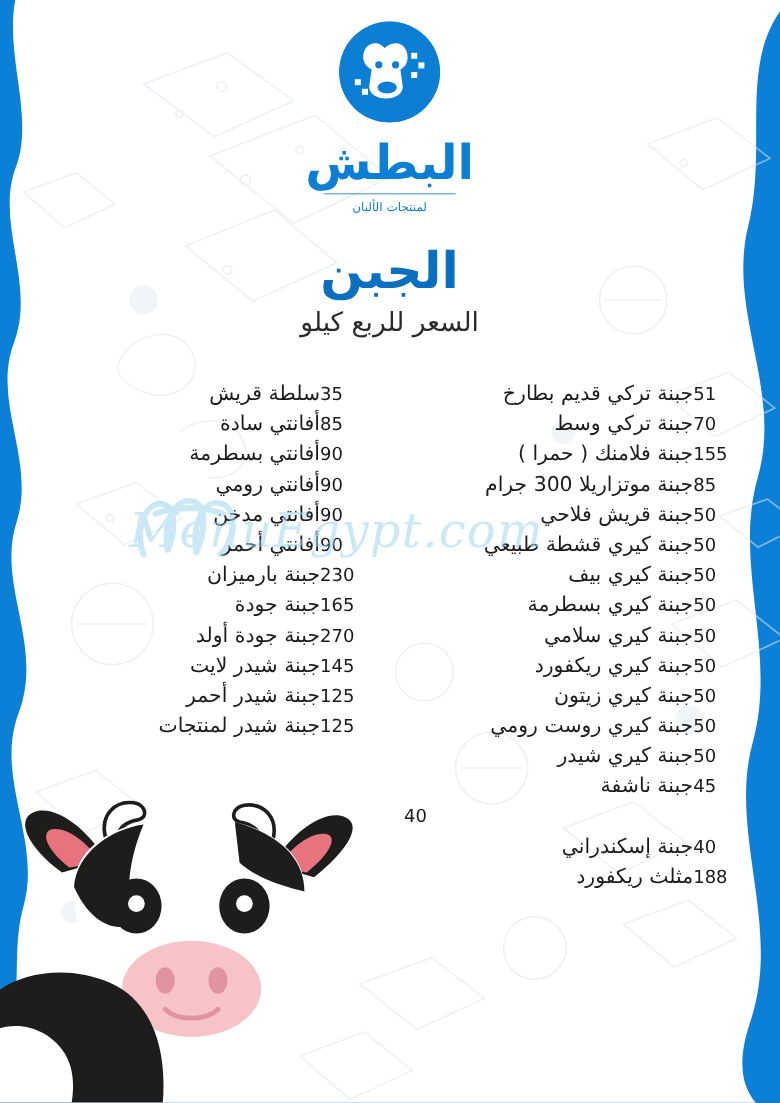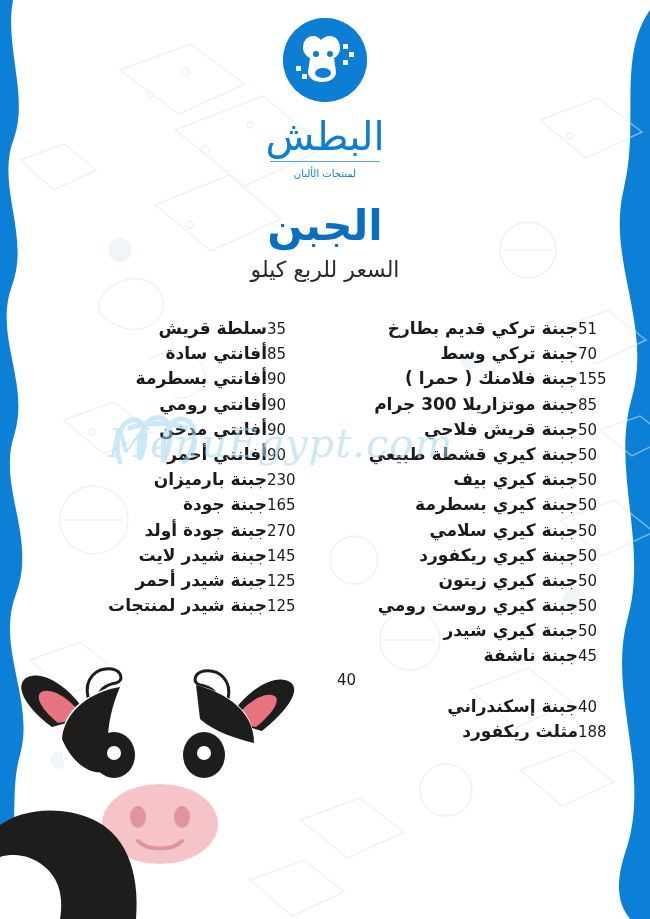--- a/index.html
+++ b/index.html
@@ -58,21 +58,21 @@
     margin: 0 auto;
     border-radius: 50%;
     background: #0c7fd4;
     position: relative;
     display: block;
   }
   .logo-badge svg { position: absolute; inset: 0; }
   .brand-name {
     margin-top: 14px;
     font-size: 40px;
-    font-weight: normal;
+    font-weight: bold;
     color: #0c7fd4;
     letter-spacing: -1px;
     line-height: 1;
   }
   .brand-sub {
     margin-top: 6px;
     font-size: 10px;
     color: #0c7fd4;
     letter-spacing: 1px;
   }
@@ -118,21 +118,20 @@
     height: 25.2px;
   }
   .item-name {
     flex: 1 1 auto;
     text-align: right;
     font-size: 17px;
     color: #1b1b1b;
     white-space: nowrap;
     padding-left: 10px;
     direction: rtl;
-    font-weight: bold;
   }
   .item-price {
     flex: 0 0 auto;
     width: 46px;
     text-align: left;
     font-size: 15px;
     color: #1b1b1b;
     direction: ltr;
   }
 

